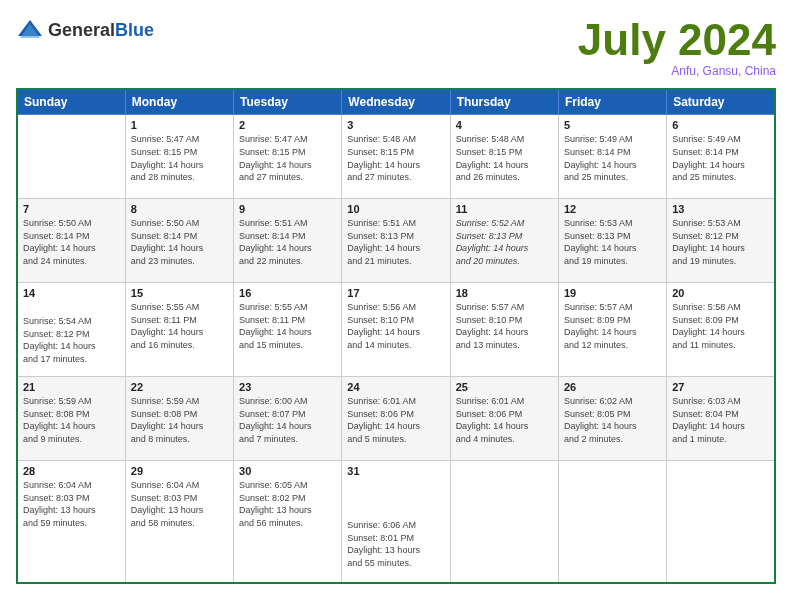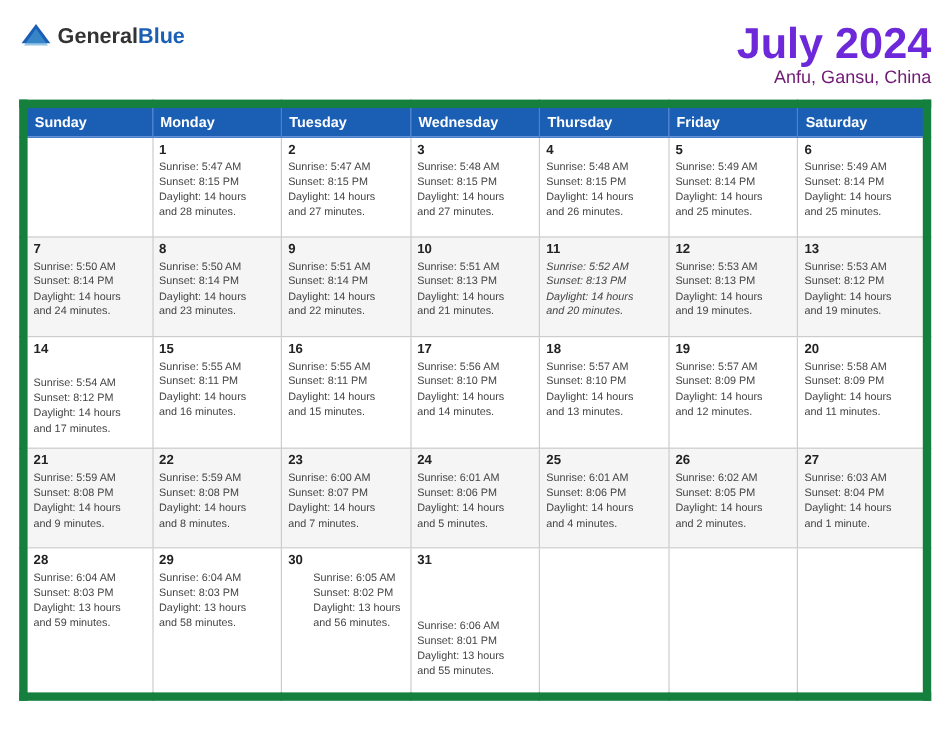--- a/index.html
+++ b/index.html
@@ -39,32 +39,32 @@
       color: #1a5fb4;
     }
     .logo-icon {
       width: 28px;
       height: 28px;
     }
     .title-block {
       text-align: right;
     }
     .title-month {
-      font-size: 36px;
+      font-size: 44px;
       font-weight: bold;
-      color: #6d28d9;
+      color: #4d7c0f;
       line-height: 1.1;
     }
     .title-location {
-      font-size: 15px;
-      color: #701a75;
+      font-size: 12px;
+      color: #8b5cf6;
     }
     .calendar {
       flex: 1;
-      border: 7px solid #15803d;
+      border: 2px solid #15803d;
       border-collapse: collapse;
       width: 100%;
       table-layout: fixed;
     }
     .calendar th {
       background-color: #1a5fb4;
       color: #fff;
       text-align: left;
       padding: 5px 6px;
       font-size: 12px;
@@ -339,21 +339,21 @@
           </td>
           <td>
             <span class="day-number">29</span>
             <div class="day-info" style="white-space: pre-line;">Sunrise: 6:04 AM
 Sunset: 8:03 PM
 Daylight: 13 hours
 and 58 minutes.</div>
           </td>
           <td>
             <span class="day-number">30</span>
-            <div class="day-info" style="white-space: pre-line; margin-left: 21px;">Sunrise: 6:05 AM
+            <div class="day-info" style="white-space: pre-line;">Sunrise: 6:05 AM
 Sunset: 8:02 PM
 Daylight: 13 hours
 and 56 minutes.</div>
           </td>
           <td>
             <span class="day-number">31</span>
             <div class="day-info" style="white-space: pre-line; margin-top: 42px;">Sunrise: 6:06 AM
 Sunset: 8:01 PM
 Daylight: 13 hours
 and 55 minutes.</div>

